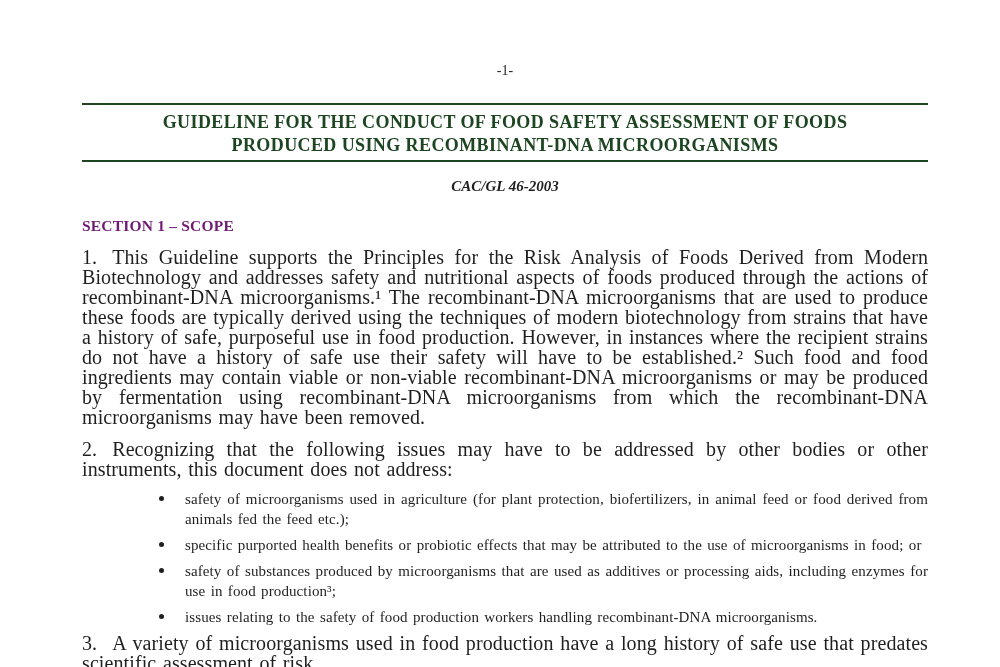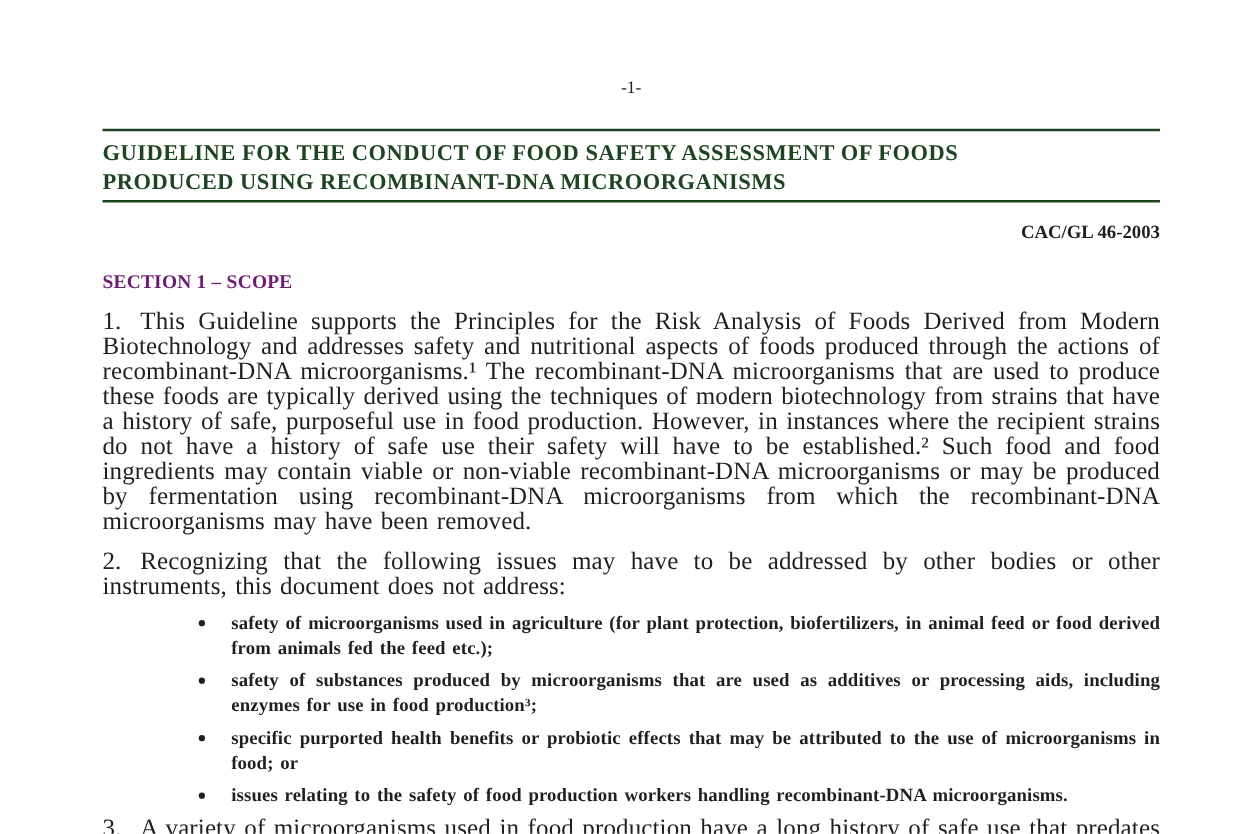--- a/index.html
+++ b/index.html
@@ -24,30 +24,31 @@
   .page-number {
     text-align: center;
     font-size: 14px;
     line-height: 18px;
     margin-bottom: 23px;
   }
   .title-block {
     border-top: 2px solid #1d4521;
     border-bottom: 2px solid #1d4521;
     padding: 6px 0 3px 0;
-    text-align: left;
+    text-align: center;
     color: #1d4521;
     font-weight: bold;
     font-size: 18px;
     line-height: 23px;
     letter-spacing: 0.4px;
   }
   .reference {
-    text-align: right;
+    text-align: center;
     font-weight: bold;
+    font-style: italic;
     font-size: 15px;
     line-height: 18px;
     margin-top: 15px;
   }
   .section-heading {
     color: #701a75;
     font-weight: bold;
     font-size: 15.5px;
     line-height: 19px;
     letter-spacing: 0.2px;
@@ -61,21 +62,20 @@
     word-spacing: 1.5px;
     letter-spacing: 0.1px;
   }
   .pnum {
     margin-right: 15px;
   }
   ul.bullets {
     list-style: none;
     margin: 10px 0 0 0;
     padding: 0;
-    font-weight: bold;
   }
   .bullet {
     position: relative;
     padding-left: 103px;
     text-align: justify;
     font-size: 15px;
     line-height: 20px;
     word-spacing: 1.5px;
     letter-spacing: 0.1px;
   }
@@ -110,20 +110,20 @@
   <div class="reference">CAC/GL 46-2003</div>
 
   <div class="section-heading">SECTION 1 – SCOPE</div>
 
   <p class="para"><span class="pnum">1.</span><span>This Guideline supports the Principles for the Risk Analysis of Foods Derived from Modern Biotechnology and addresses safety and nutritional aspects of foods produced through the actions of recombinant-DNA microorganisms.¹ The recombinant-DNA microorganisms that are used to produce these foods are typically derived using the techniques of modern biotechnology from strains that have a history of safe, purposeful use in food production. However, in instances where the recipient strains do not have a history of safe use their safety will have to be established.² Such food and food ingredients may contain viable or non-viable recombinant-DNA microorganisms or may be produced by fermentation using recombinant-DNA microorganisms from which the recombinant-DNA microorganisms may have been removed.</span></p>
 
   <p class="para"><span class="pnum">2.</span><span>Recognizing that the following issues may have to be addressed by other bodies or other instruments, this document does not address:</span></p>
 
   <ul class="bullets">
     <li class="bullet"><span class="dot"></span><span>safety of microorganisms used in agriculture (for plant protection, biofertilizers, in animal feed or food derived from animals fed the feed etc.);</span></li>
+    <li class="bullet"><span class="dot"></span><span>specific purported health benefits or probiotic effects that may be attributed to the use of microorganisms in food; or</span></li>
     <li class="bullet"><span class="dot"></span><span>safety of substances produced by microorganisms that are used as additives or processing aids, including enzymes for use in food production³;</span></li>
-    <li class="bullet"><span class="dot"></span><span>specific purported health benefits or probiotic effects that may be attributed to the use of microorganisms in food; or</span></li>
     <li class="bullet"><span class="dot"></span><span>issues relating to the safety of food production workers handling recombinant-DNA microorganisms.</span></li>
   </ul>
 
   <p class="para para-clipped"><span class="pnum">3.</span><span>A variety of microorganisms used in food production have a long history of safe use that predates scientific assessment of risk.</span></p>
 
 </div>
 
 </body></html>

